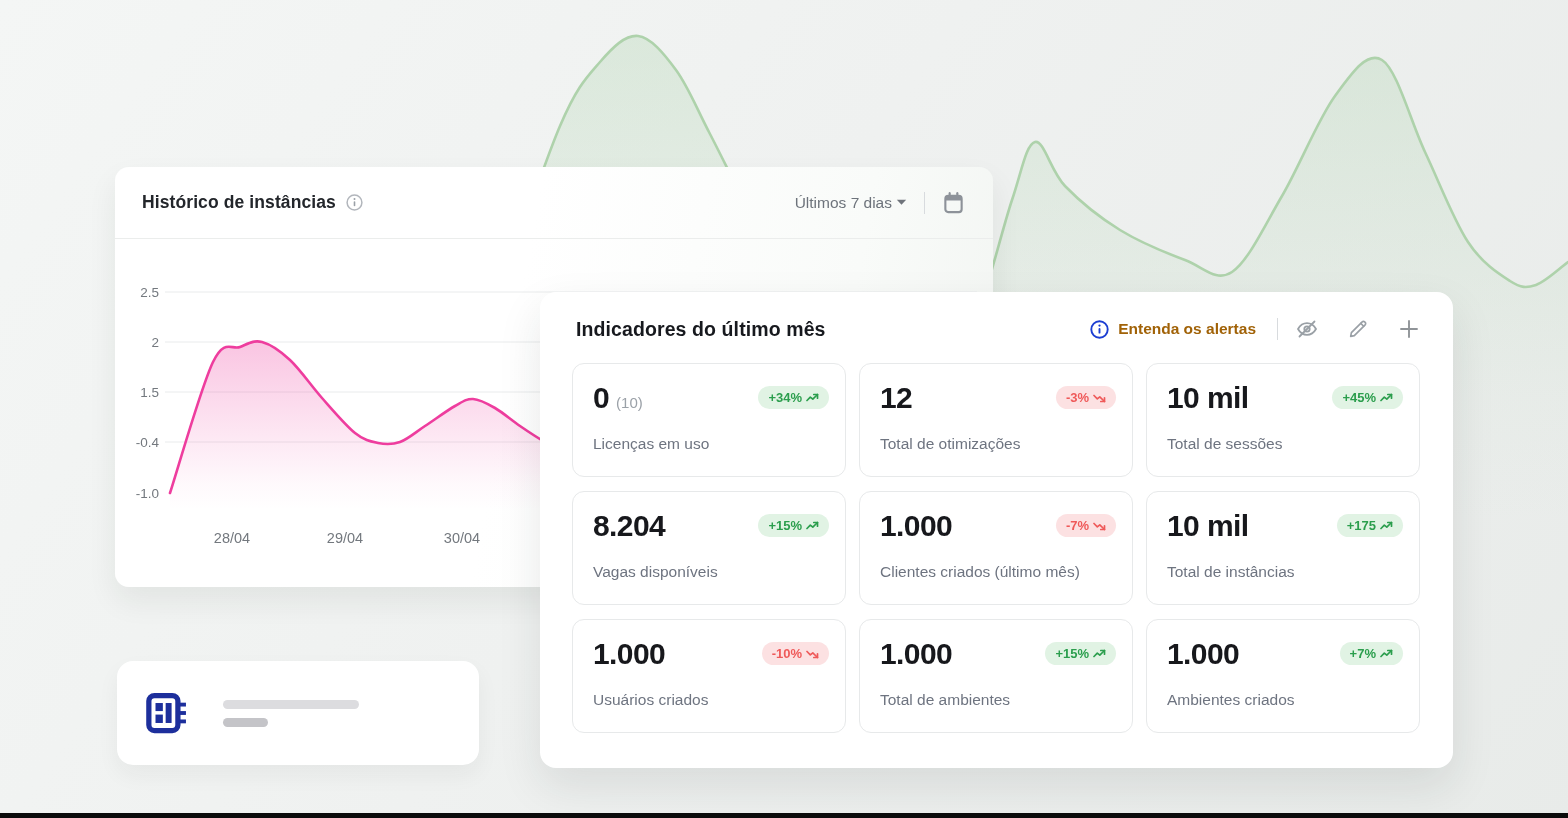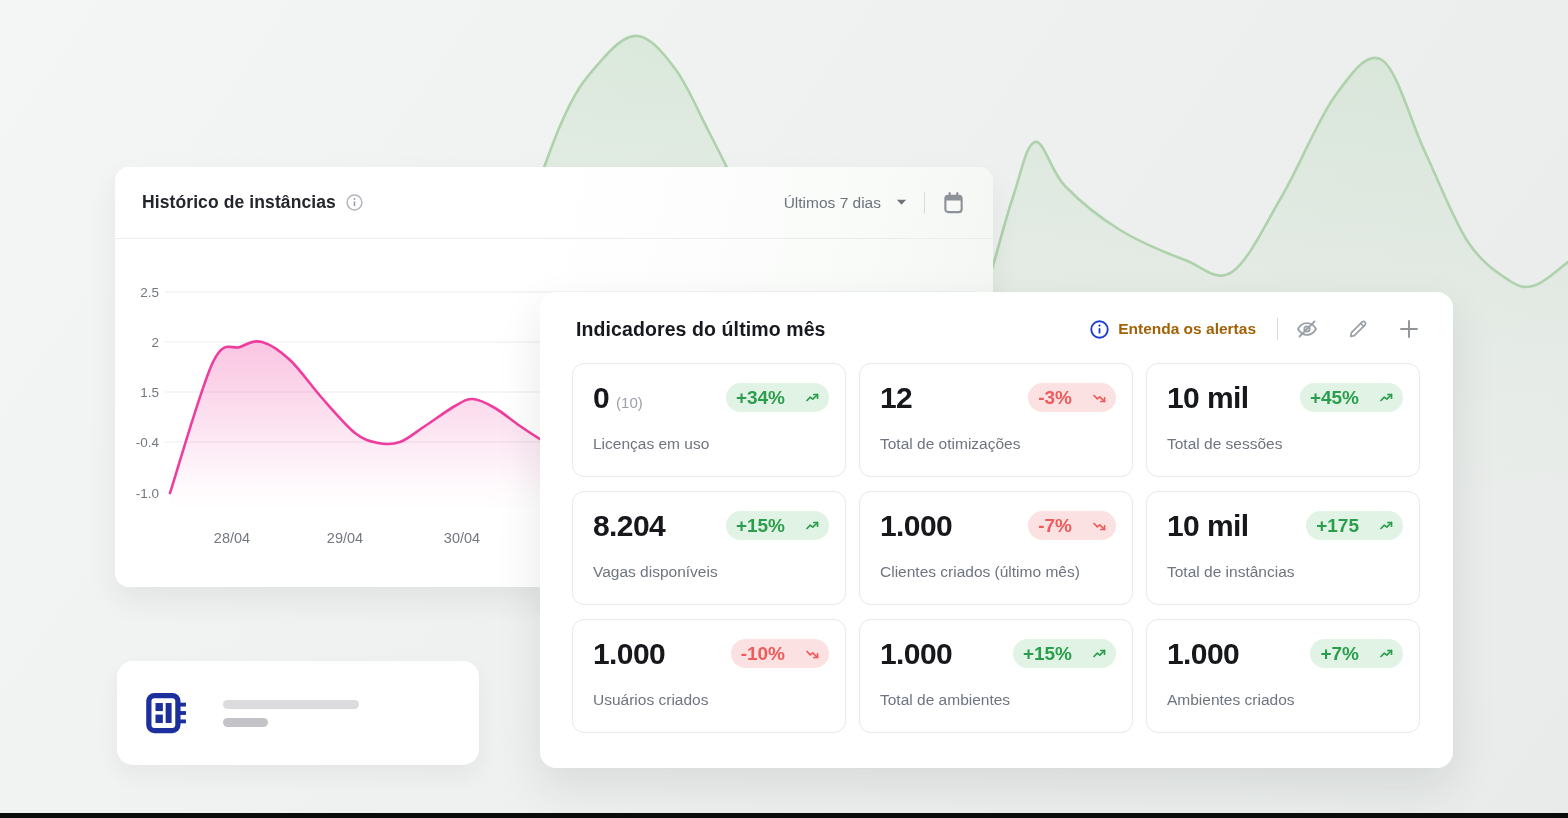--- a/index.html
+++ b/index.html
@@ -10,21 +10,21 @@
 
   
   .history-card{position:absolute;left:115px;top:167px;width:878px;height:420px;z-index:2;
     border-radius:14px;background:linear-gradient(100deg,#ffffff 45%,#f9fbf9 80%,#f2f5f2 100%);
     box-shadow:0 14px 30px rgba(30,40,35,.07);}
   .hc-header{height:71px;display:flex;align-items:center;justify-content:space-between;
     padding:0 26px 0 27px;border-bottom:1px solid #ebedec;}
   .hc-left{display:flex;align-items:center;gap:10px;}
   .hc-title{margin:0;font-size:17.5px;font-weight:700;color:#23262b;letter-spacing:.1px;}
   .hc-right{display:flex;align-items:center;}
-  .range-btn{display:flex;align-items:center;gap:15px;border:none;background:transparent;cursor:pointer;
+  .range-btn{display:flex;align-items:center;gap:4px;border:none;background:transparent;cursor:pointer;
     font-family:inherit;font-size:15.5px;color:#6d737b;font-weight:500;padding:4px 2px;}
   .vdiv{width:1px;height:22px;background:#d8dbde;margin:0 15px;}
   .icon-btn{border:none;background:transparent;padding:2px;cursor:pointer;display:flex;align-items:center;}
   .chart-area{position:absolute;left:0;top:71px;right:0;bottom:0;}
 
   
   .indicators-card{position:absolute;left:540px;top:292px;width:913px;height:476px;z-index:3;
     background:#ffffff;border-radius:16px;box-shadow:0 18px 44px rgba(30,40,35,.10);}
   .ic-header{display:flex;align-items:center;justify-content:space-between;padding:23px 30px 8px 36px;}
   .ic-title{margin:0;font-size:19.5px;font-weight:700;color:#17191e;letter-spacing:.1px;}
@@ -34,22 +34,22 @@
   .tool-icons{display:flex;align-items:center;gap:24px;}
   .metric-grid{position:absolute;left:32px;right:33px;top:71px;display:grid;
     grid-template-columns:1fr 1fr 1fr;grid-auto-rows:114px;gap:14px 13px;}
   .metric-card{border:1px solid #e7e9ea;border-radius:12px;background:#fff;padding:17px 16px 16px 20px;
     box-sizing:border-box;}
   .mc-top{display:flex;align-items:center;justify-content:space-between;}
   .mc-value-wrap{display:flex;align-items:baseline;gap:7px;}
   .mc-value{font-size:30px;font-weight:600;color:#17181c;letter-spacing:-.02em;line-height:1.1;}
   .mc-sub{font-size:15px;color:#9ba1a8;font-weight:400;}
   .mc-label{margin-top:21px;font-size:15.5px;color:#6e7480;}
-  .badge{display:inline-flex;align-items:center;gap:21px;border-radius:999px;padding:5px 10px;
-    font-size:19px;font-weight:600;line-height:1;text-align:right;}
+  .badge{display:inline-flex;align-items:center;gap:4px;border-radius:999px;padding:5px 10px;
+    font-size:13px;font-weight:600;line-height:1;text-align:right;}
   .badge.up{background:#e1f3e4;color:#2b9e4d;}
   .badge.down{background:#fce1e2;color:#ef5a5a;}
 
   
   .widget-card{position:absolute;left:117px;top:661px;width:362px;height:104px;z-index:2;cursor:pointer;
     background:#fff;border-radius:16px;box-shadow:0 10px 22px rgba(30,40,35,.05);
     display:flex;align-items:center;padding:0 0 0 28px;box-sizing:border-box;gap:36px;}
   .skeleton{display:flex;flex-direction:column;gap:9px;}
   .skel-bar{height:9px;border-radius:5px;}
   .skel-bar.long{width:136px;background:#dcdcdf;}

